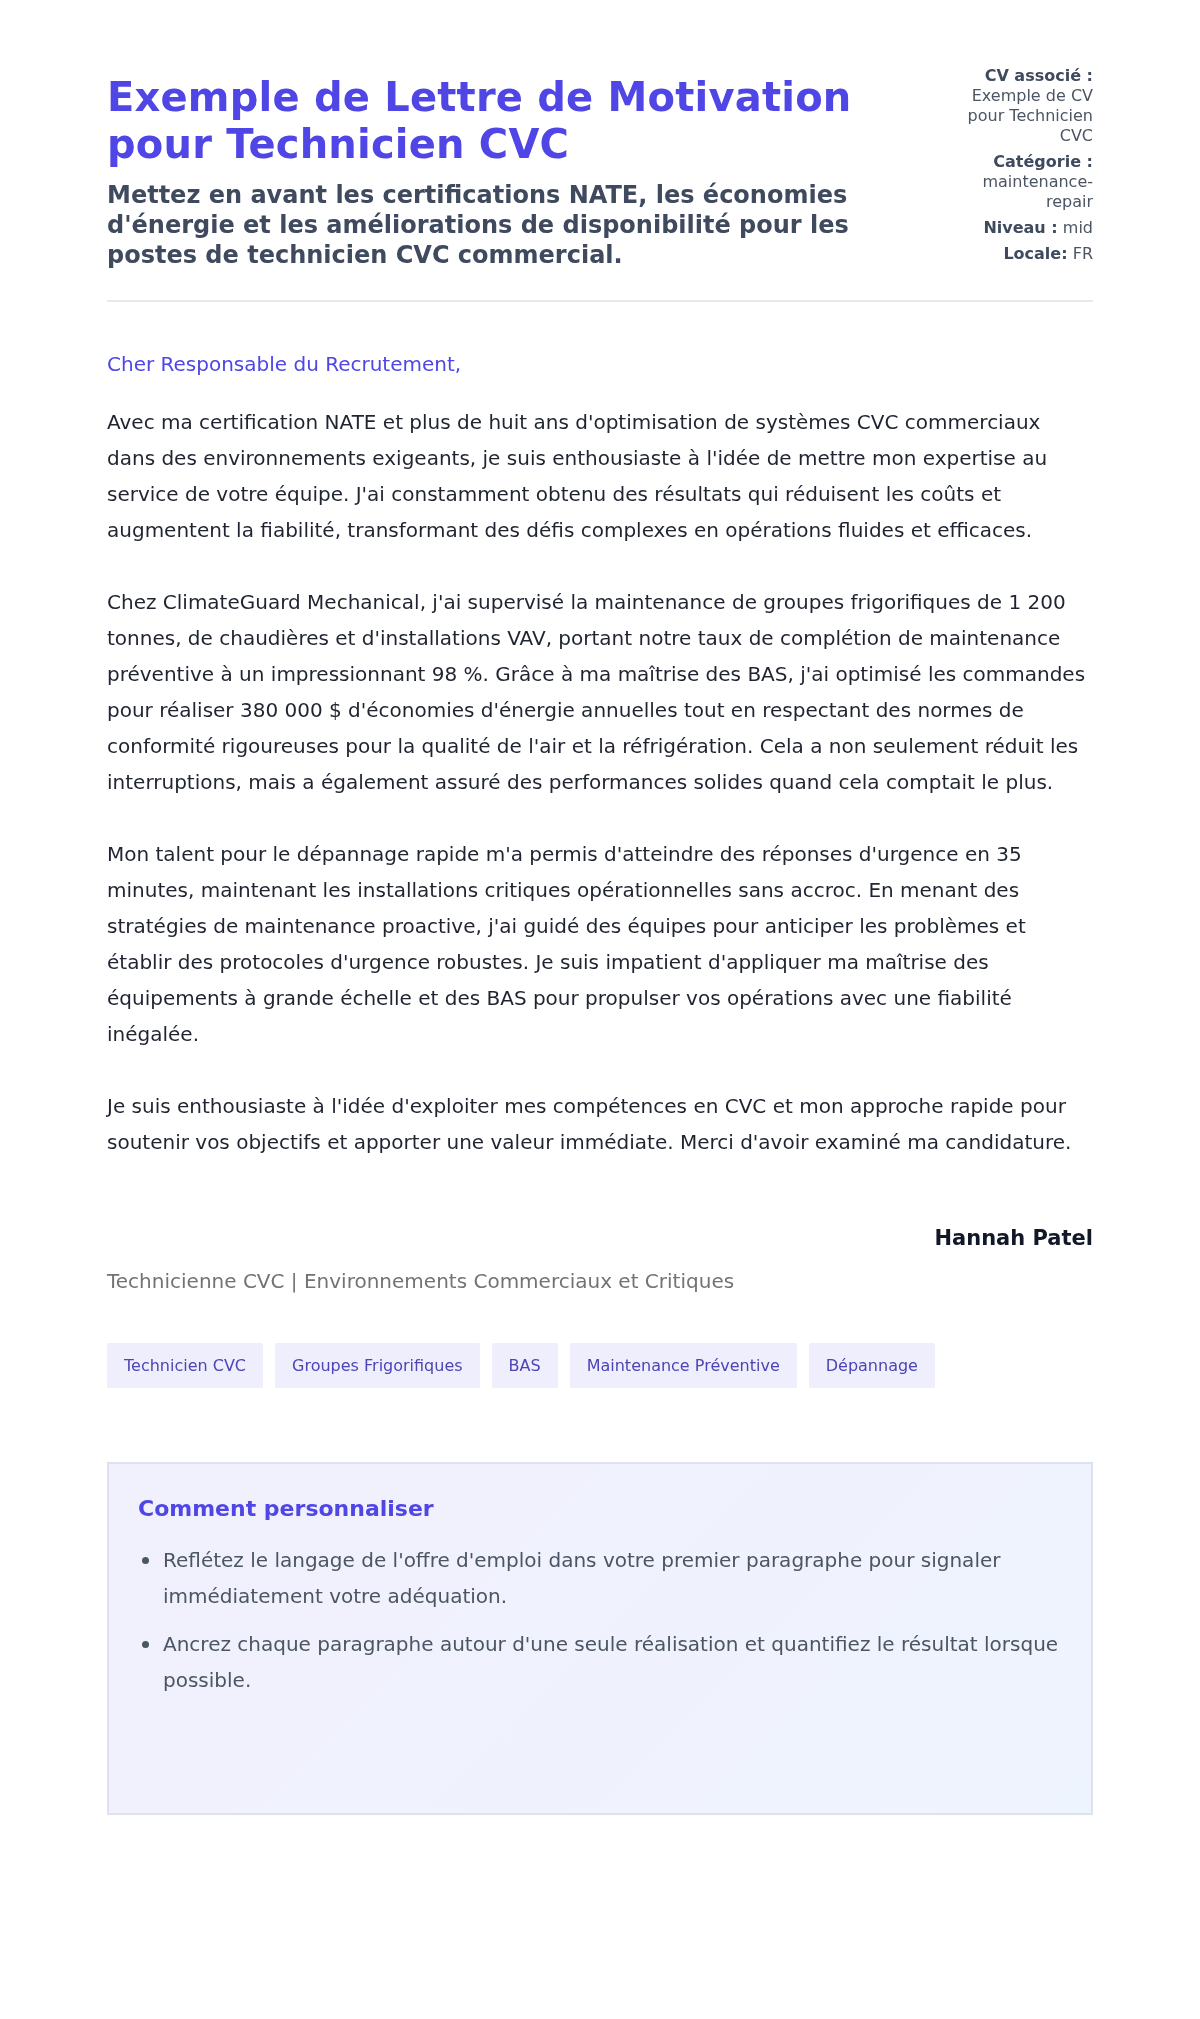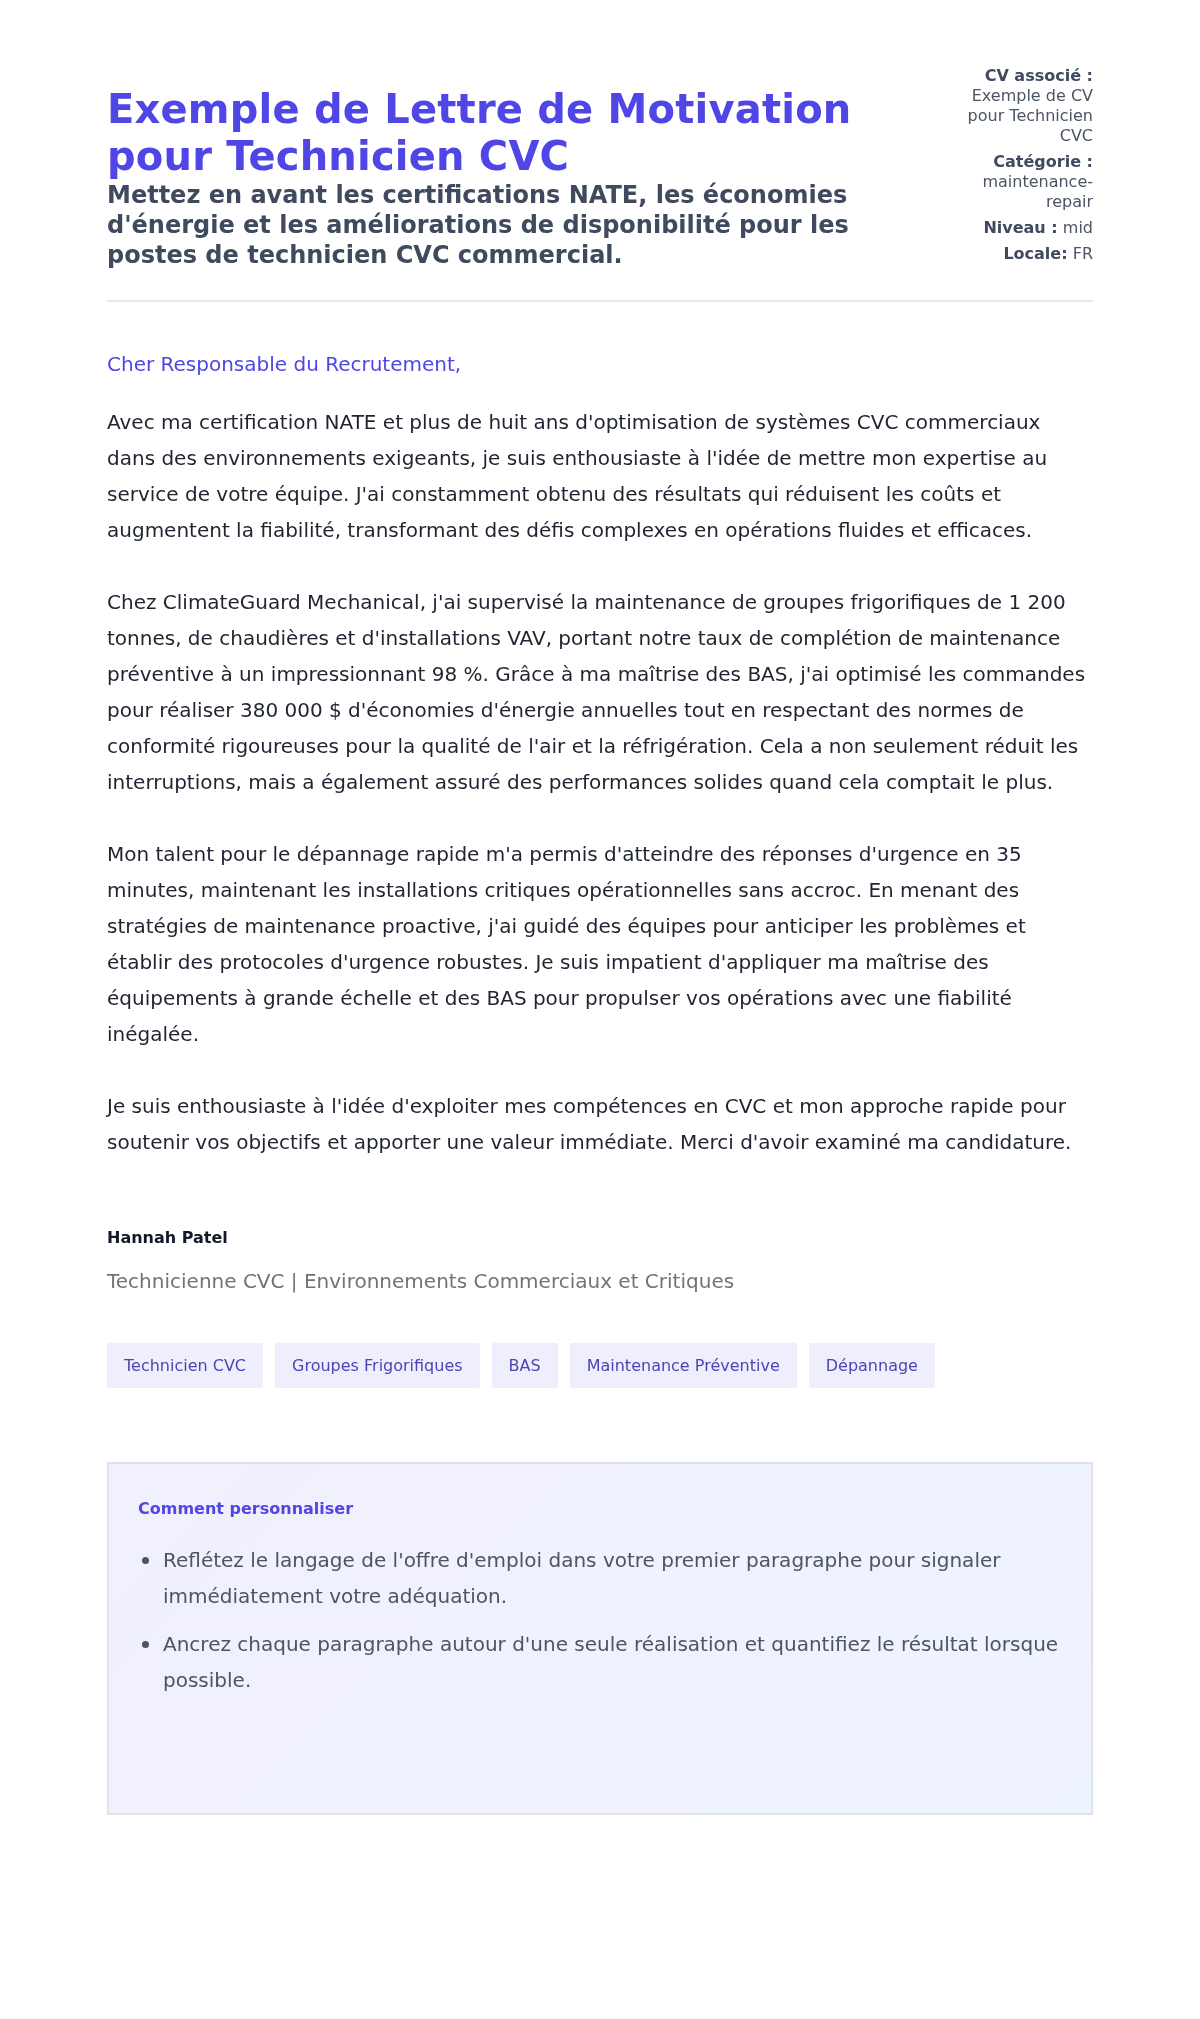--- a/index.html
+++ b/index.html
@@ -29,21 +29,21 @@
       font-weight: bold;
       line-height: 47px;
       color: #4f46e5;
       letter-spacing: 0.2px;
     }
     .subtitle {
       font-size: 24px;
       font-weight: bold;
       line-height: 30px;
       color: #3f4a5f;
-      margin-top: 0px;
+      margin-top: 12px;
       width: 790px;
     }
     .meta {
       width: 140px;
       text-align: right;
       font-size: 16px;
       line-height: 20px;
       color: #4b5563;
       margin-top: 0px;
     }
@@ -58,24 +58,25 @@
     }
     .body-text { margin-top: 26px; }
     .para {
       font-size: 20px;
       line-height: 36px;
       color: #1f2430;
       margin-bottom: 36px;
     }
     .signature { margin-top: 64px; }
     .sig-name {
-      font-size: 16px;
+      font-size: 21px;
       font-weight: bold;
       color: #111827;
       line-height: 28px;
+      text-align: right;
     }
     .sig-role {
       font-size: 20px;
       color: #737373;
       line-height: 28px;
       margin-top: 15px;
     }
     .tags {
       display: flex;
       flex-wrap: wrap;
@@ -92,21 +93,21 @@
       border-radius: 2px;
     }
     .tips {
       margin-top: 74px;
       border: 2px solid #dfe1f1;
       background: linear-gradient(135deg, #f1f0fd 0%, #eef4fd 100%);
       padding: 30px 29px 34px 29px;
       height: 353px;
     }
     .tips-title {
-      font-size: 16px;
+      font-size: 22px;
       font-weight: bold;
       color: #4f46e5;
       line-height: 30px;
     }
     .tips-list {
       margin-top: 18px;
       list-style: none;
     }
     .tips-item {
       position: relative;

